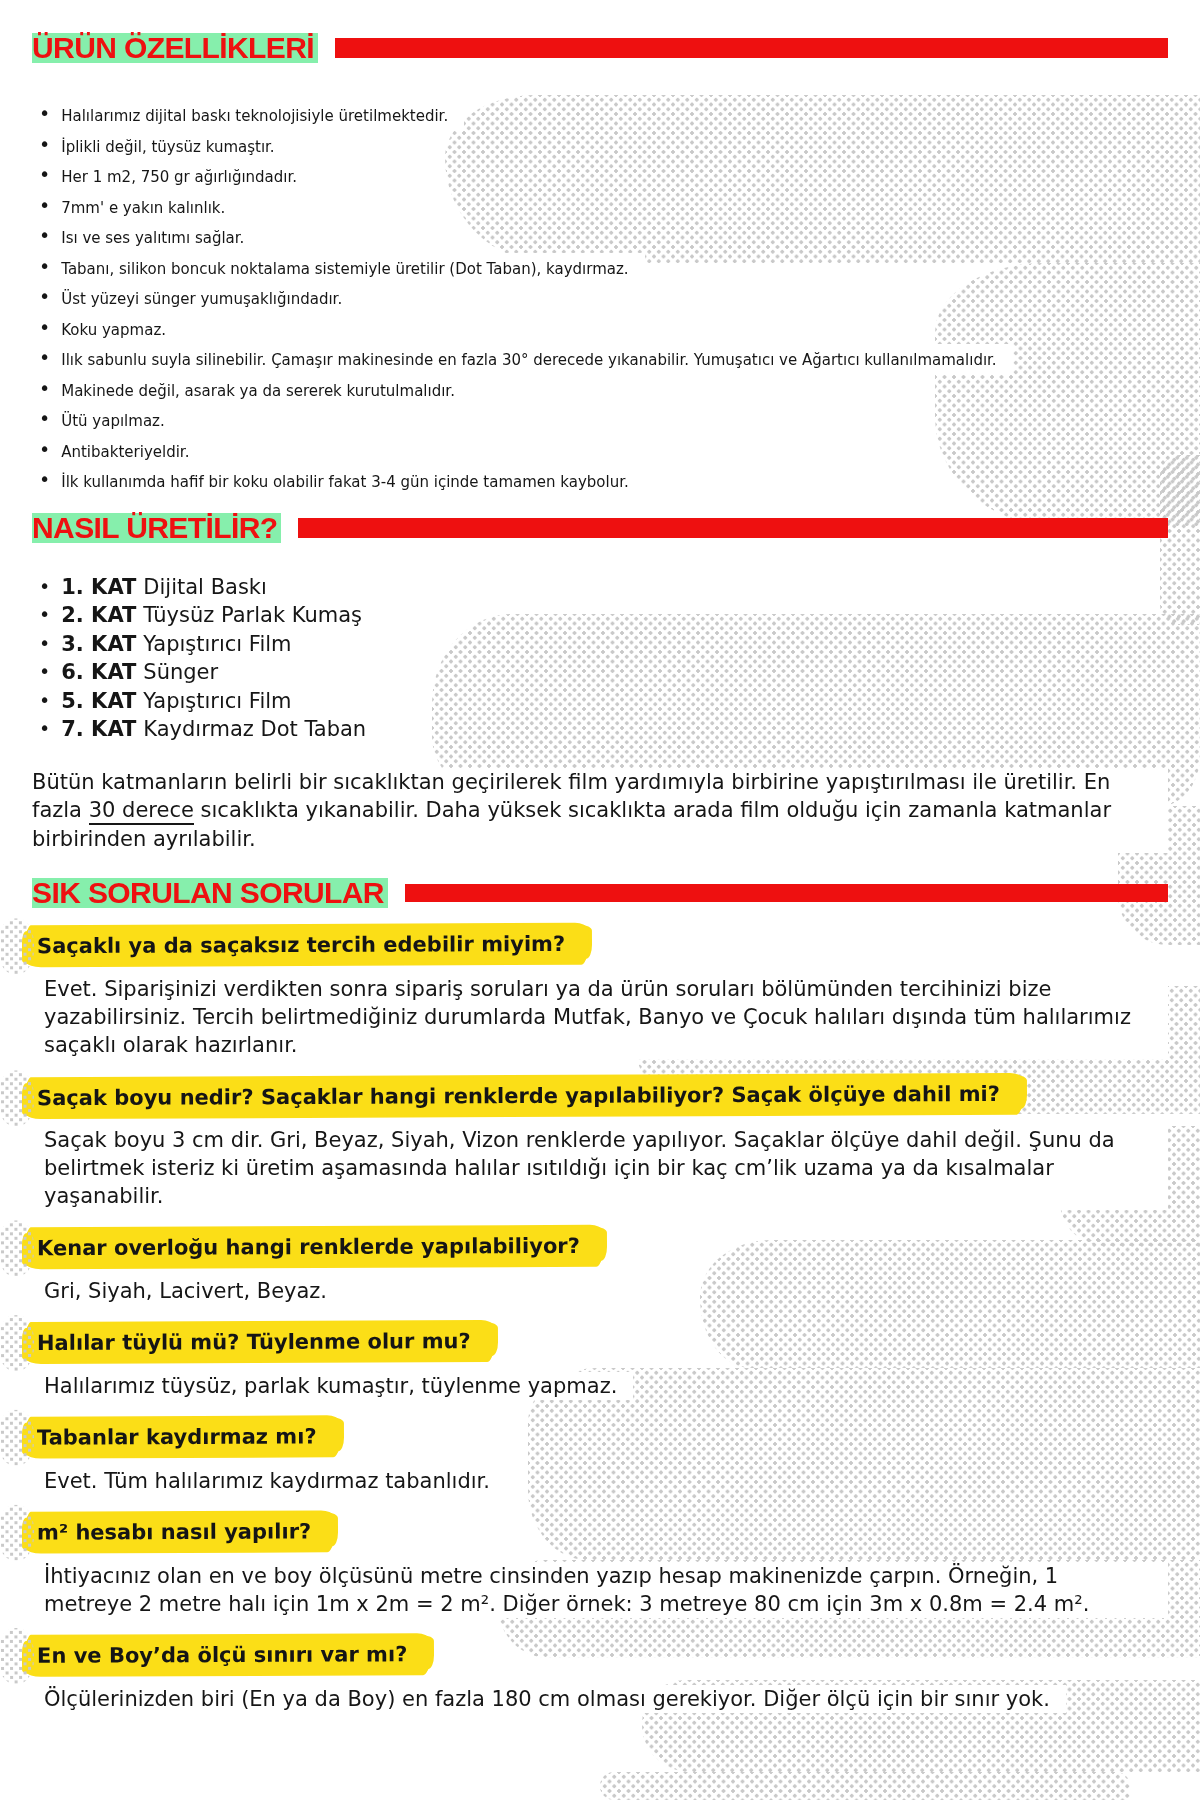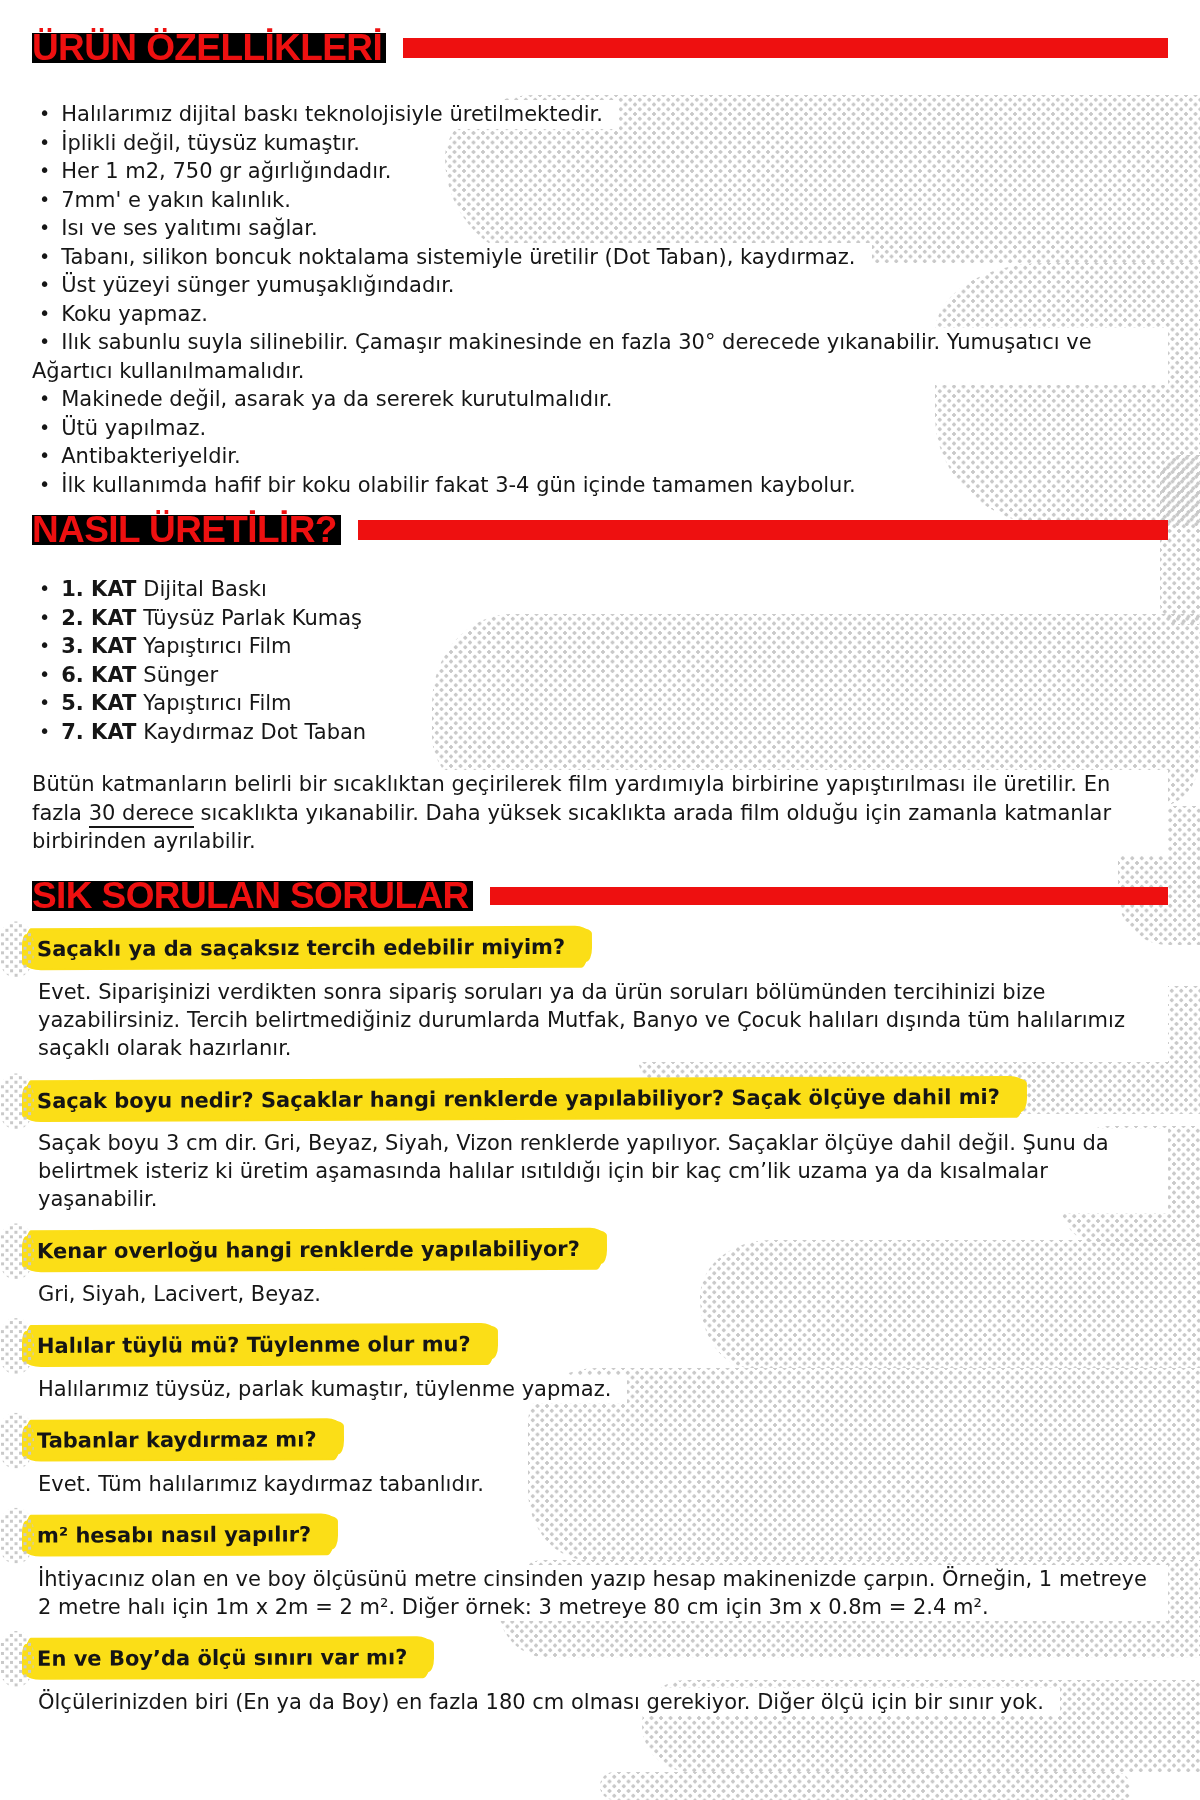--- a/index.html
+++ b/index.html
@@ -27,30 +27,30 @@
     background-position:0 0,4.75px 4.75px;
   }
   
   .content{
     position:absolute;inset:0;z-index:1;
     padding:33px 32px 0 32px;
   }
   .section-head{display:flex;align-items:center;gap:17px;height:30px;}
   .section-title{
     font-family:"Liberation Sans", sans-serif;
-    font-weight:800;font-size:37px;line-height:30px;
+    font-weight:800;font-size:30px;line-height:30px;
     letter-spacing:-0.6px;color:var(--red);
     white-space:nowrap;margin:0;
-    background:#000000;padding-right:4px;
+    background:#86efac;padding-right:4px;
   }
   .section-bar{flex:1;height:20px;background:var(--red);}
   .bar-thin{height:18px;}
 
   ul{list-style:none;margin:0;padding:0;}
-  .features{margin-top:37px;font-size:21px;line-height:28.5px;}
+  .features{margin-top:37px;font-size:15px;line-height:28.5px;}
   .features li{
     width:fit-content;max-width:100%;
     background:#fff;padding-right:16px;
   }
   .features li::before{
     content:"•";
     font-size:19px;
     margin:0 11px 0 7px;
     position:relative;top:-1px;
   }
@@ -93,21 +93,21 @@
   .faq-q::before{ 
     content:"";position:absolute;z-index:-1;
     left:-27px;top:-9px;bottom:-9px;width:36px;
     background-image:
       radial-gradient(var(--dots) 1.5px, transparent 1.7px),
       radial-gradient(var(--dots) 1.5px, transparent 1.7px);
     background-size:9px 9px;background-position:0 0,4.5px 4.5px;
     border-radius:45%;
   }
   .faq-a{
-    margin:11px 0 0 6px;font-size:21px;line-height:28px;
+    margin:11px 0 0 12px;font-size:21px;line-height:28px;
     width:fit-content;max-width:100%;background:#fff;padding-right:16px;
   }
   h1,h2,h3,p{margin:0;}
 </style>
 </head>
 <body>
 
 <div class="dots" style="left:445px;top:95px;width:755px;height:168px;border-radius:130px 0 0 150px / 90px 0 0 150px;"></div>
 <div class="dots" style="left:935px;top:263px;width:265px;height:263px;border-radius:110px 0 0 120px / 70px 0 0 110px;"></div>
 <div class="dots" style="left:1160px;top:455px;width:40px;height:170px;border-radius:20px 0 0 20px;"></div>

